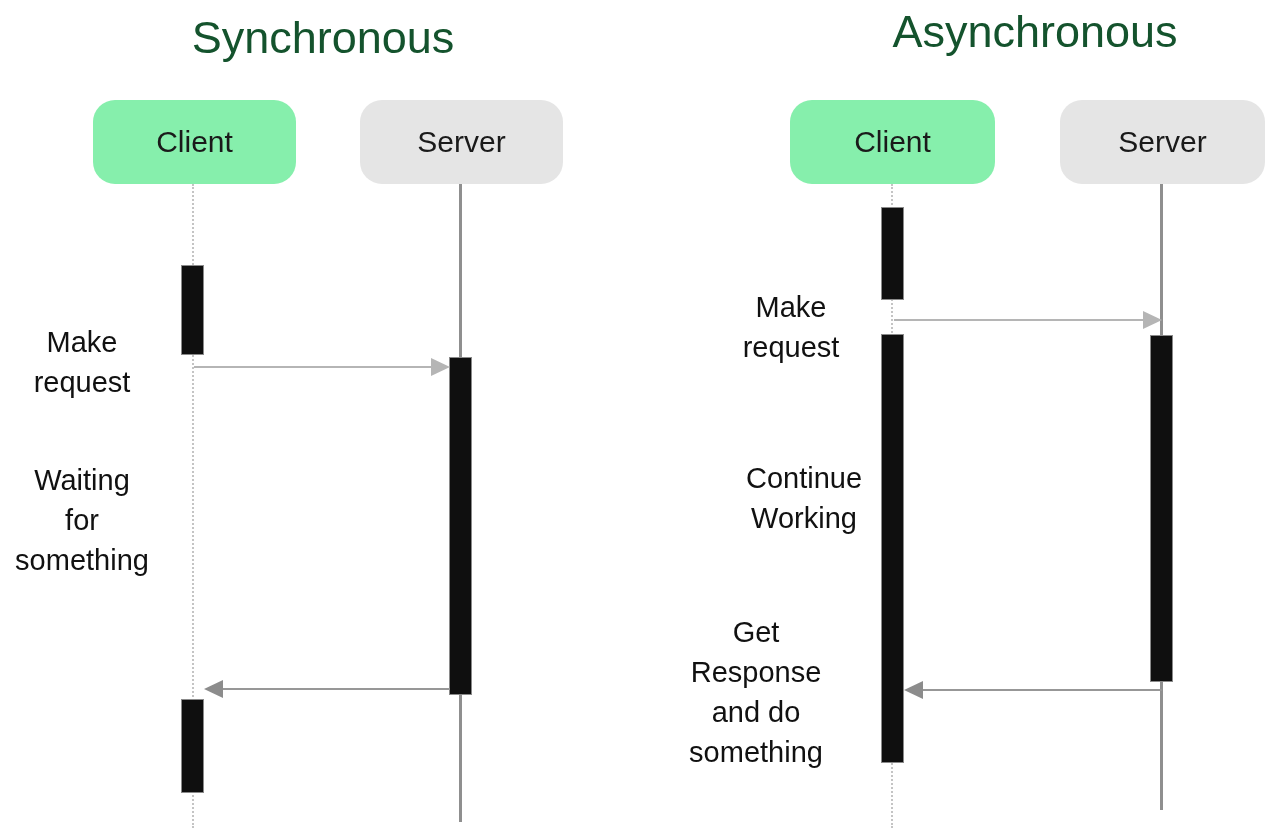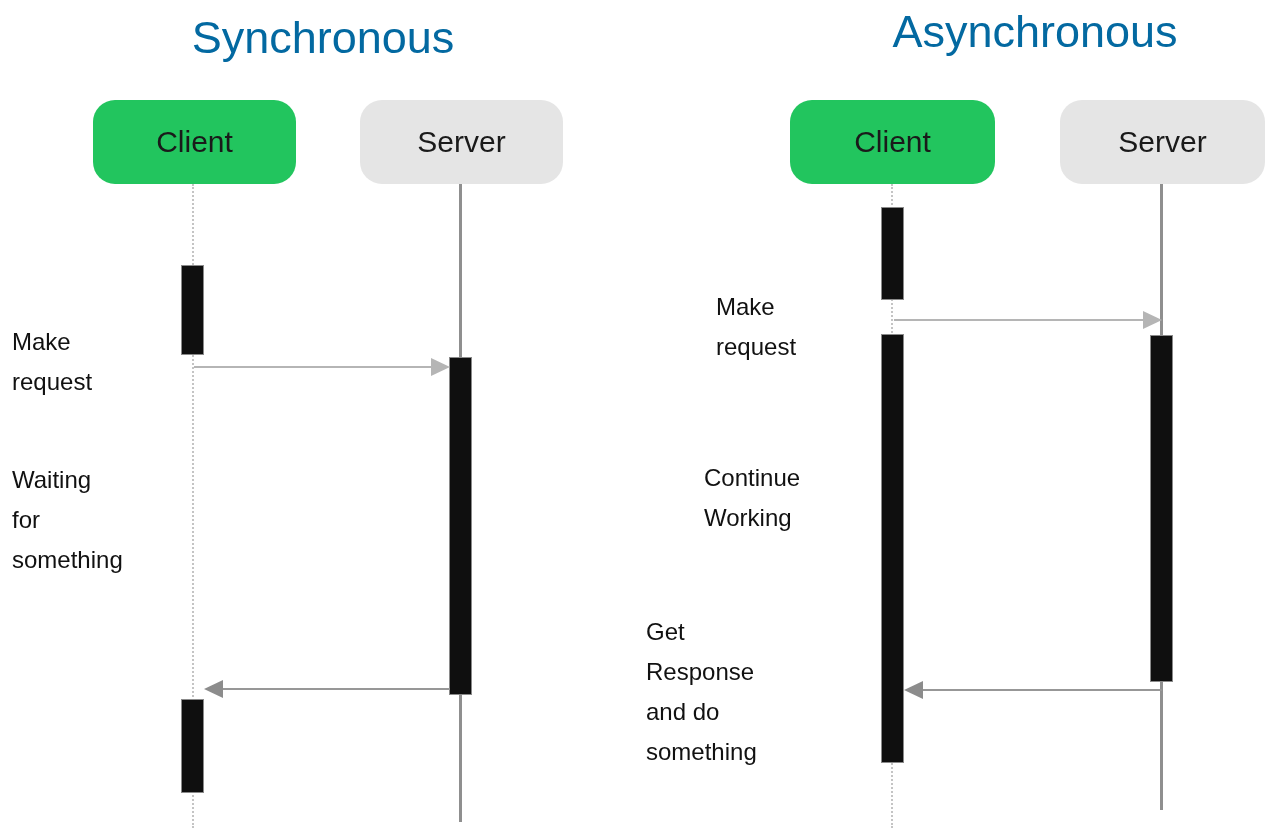--- a/index.html
+++ b/index.html
@@ -9,32 +9,32 @@
     background:#ffffff;
     overflow:hidden;
     font-family:"Liberation Sans","DejaVu Sans",sans-serif;
     color:#111;
   }
   .title{
     position:absolute;
     font-size:45px;
     font-weight:400;
     text-align:center;
-    color:#0369a1;
+    color:#14532d;
     white-space:nowrap;
   }
   .actor-box{
     position:absolute;
     height:84px;
     border-radius:22px;
     display:flex;align-items:center;justify-content:center;
     font-size:30px;
     color:#1a1a1a;
   }
-  .client-box{background:#22c55e;}
+  .client-box{background:#86efac;}
   .server-box{background:#e5e5e5;}
   .lifeline-dotted{
     position:absolute;width:0;
     border-left:2px dotted #c4c4c4;
   }
   .lifeline-solid{
     position:absolute;width:0;
     border-left:3px solid #8f8f8f;
   }
   .bar{
@@ -51,23 +51,23 @@
   .arrow-line.dark{background:#979797;}
   .arrowhead{
     position:absolute;width:0;height:0;
     border-top:9px solid transparent;
     border-bottom:9px solid transparent;
   }
   .arrowhead.right.light{border-left:19px solid #b5b5b5;}
   .arrowhead.left.dark{border-right:19px solid #8c8c8c;}
   .msg-label{
     position:absolute;
-    font-size:24px;
+    font-size:29px;
     line-height:40px;
-    text-align:left;
+    text-align:center;
     white-space:pre-line;
     color:#111;
   }
   .watermark{
     position:absolute;
     font-size:23px;
     color:#b6b6b6;
     text-align:right;
     white-space:nowrap;
   }

